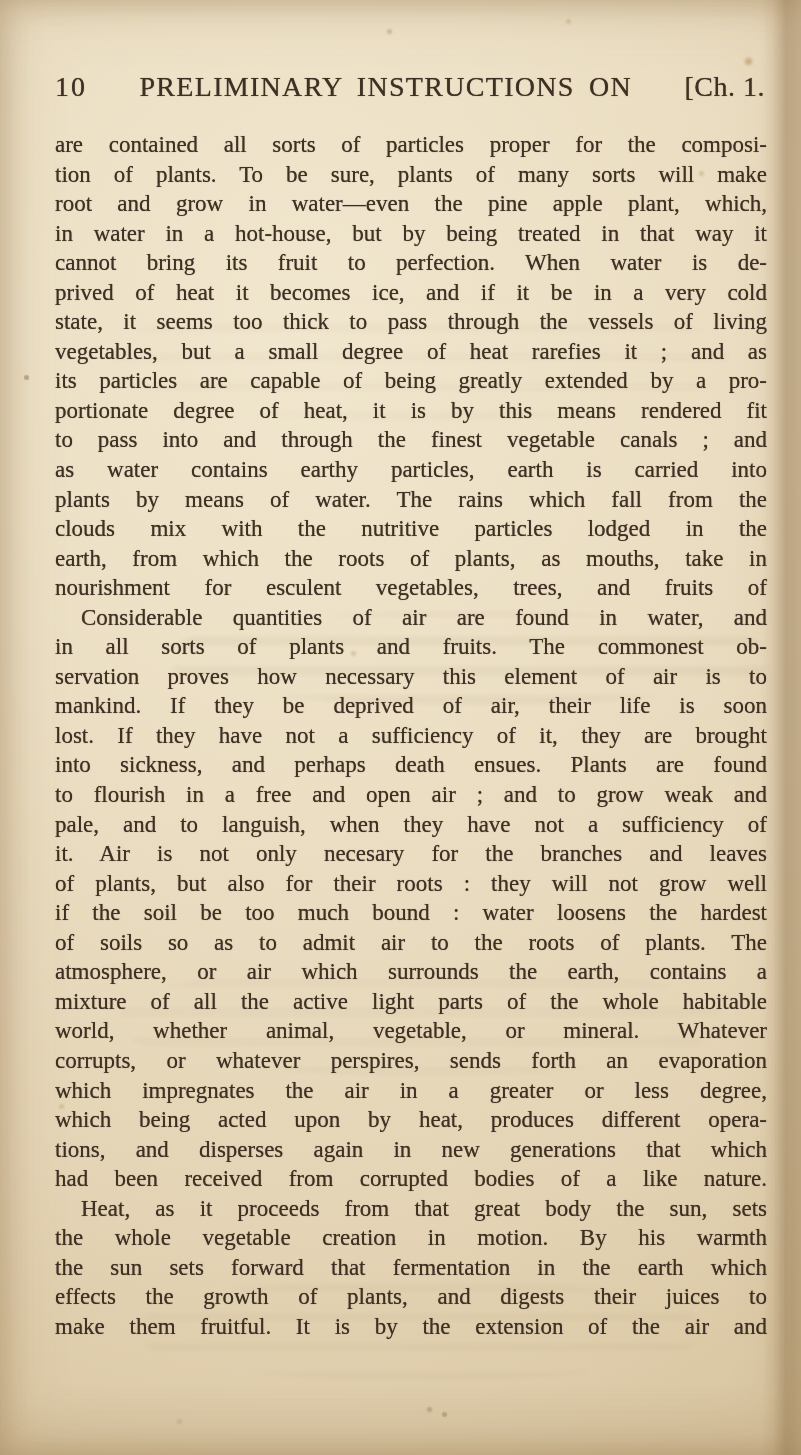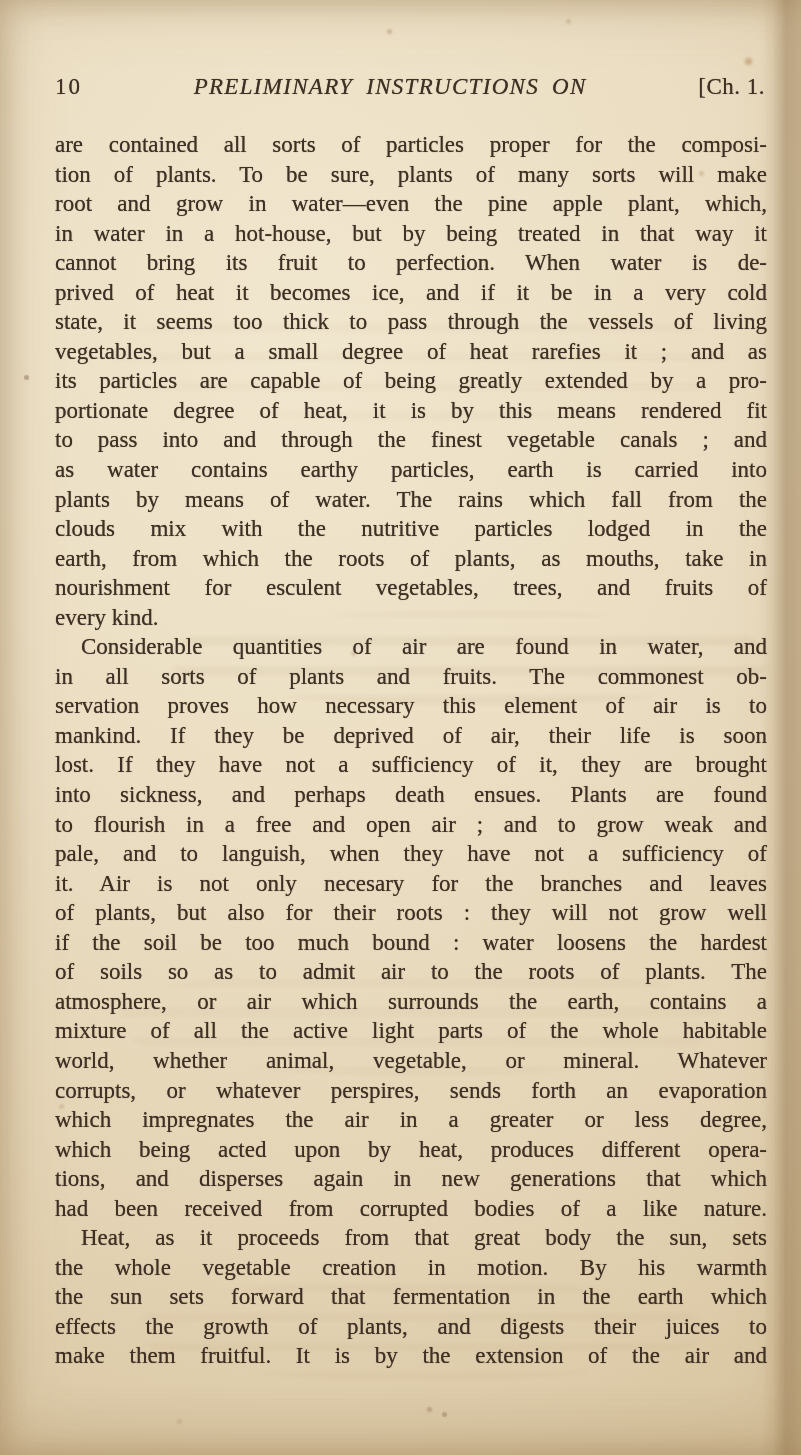--- a/index.html
+++ b/index.html
@@ -24,25 +24,25 @@
     background:linear-gradient(90deg,
       rgba(120,85,40,0) 0%,
       rgba(120,85,40,.08) 30%,
       rgba(108,74,34,.26) 62%,
       rgba(116,84,44,.20) 80%,
       rgba(150,120,80,.10) 100%);
   }
   .running-head{
     position:absolute;top:74px;left:55px;right:36px;
     display:flex;align-items:baseline;
-    font-size:23px;line-height:26px;
+    font-size:28px;line-height:26px;
     text-shadow:0 0 .8px rgba(63,48,36,.8);
   }
   .pagenum{letter-spacing:2px;}
-  .head-title{flex:1;text-align:center;letter-spacing:1.3px;word-spacing:6px;font-style:italic;}
+  .head-title{flex:1;text-align:center;letter-spacing:1.3px;word-spacing:6px;}
   .chapter{letter-spacing:.5px;}
   .body-text{
     position:absolute;top:130px;left:55px;width:712px;
     font-size:23px;line-height:29.55px;
     text-shadow:0 0 .8px rgba(63,48,36,.75);
   }
   .para{margin:0;}
   .line{text-align:justify;text-align-last:justify;}
   .line.short{text-align-last:left;}
   .line.first{text-indent:26px;}
@@ -100,21 +100,20 @@
         <div class="line">state, it seems too thick to pass through the vessels of living</div>
         <div class="line">vegetables, but a small degree of heat rarefies it ; and as</div>
         <div class="line">its particles are capable of being greatly extended by a pro-</div>
         <div class="line">portionate degree of heat, it is by this means rendered fit</div>
         <div class="line">to pass into and through the finest vegetable canals ; and</div>
         <div class="line">as water contains earthy particles, earth is carried into</div>
         <div class="line">plants by means of water.  The rains which fall from the</div>
         <div class="line">clouds mix with the nutritive particles lodged in the</div>
         <div class="line">earth, from which the roots of plants, as mouths, take in</div>
         <div class="line">nourishment for esculent vegetables, trees, and fruits of</div>
-        <div class="line short">every kind.</div>
       </div>
       <div class="para">
         <div class="line first">Considerable quantities of air are found in water, and</div>
         <div class="line">in all sorts of plants and fruits.  The commonest ob-</div>
         <div class="line">servation proves how necessary this element of air is to</div>
         <div class="line">mankind.  If they be deprived of air, their life is soon</div>
         <div class="line">lost.  If they have not a sufficiency of it, they are brought</div>
         <div class="line">into sickness, and perhaps death ensues.  Plants are found</div>
         <div class="line">to flourish in a free and open air ; and to grow weak and</div>
         <div class="line">pale, and to languish, when they have not a sufficiency of</div>

